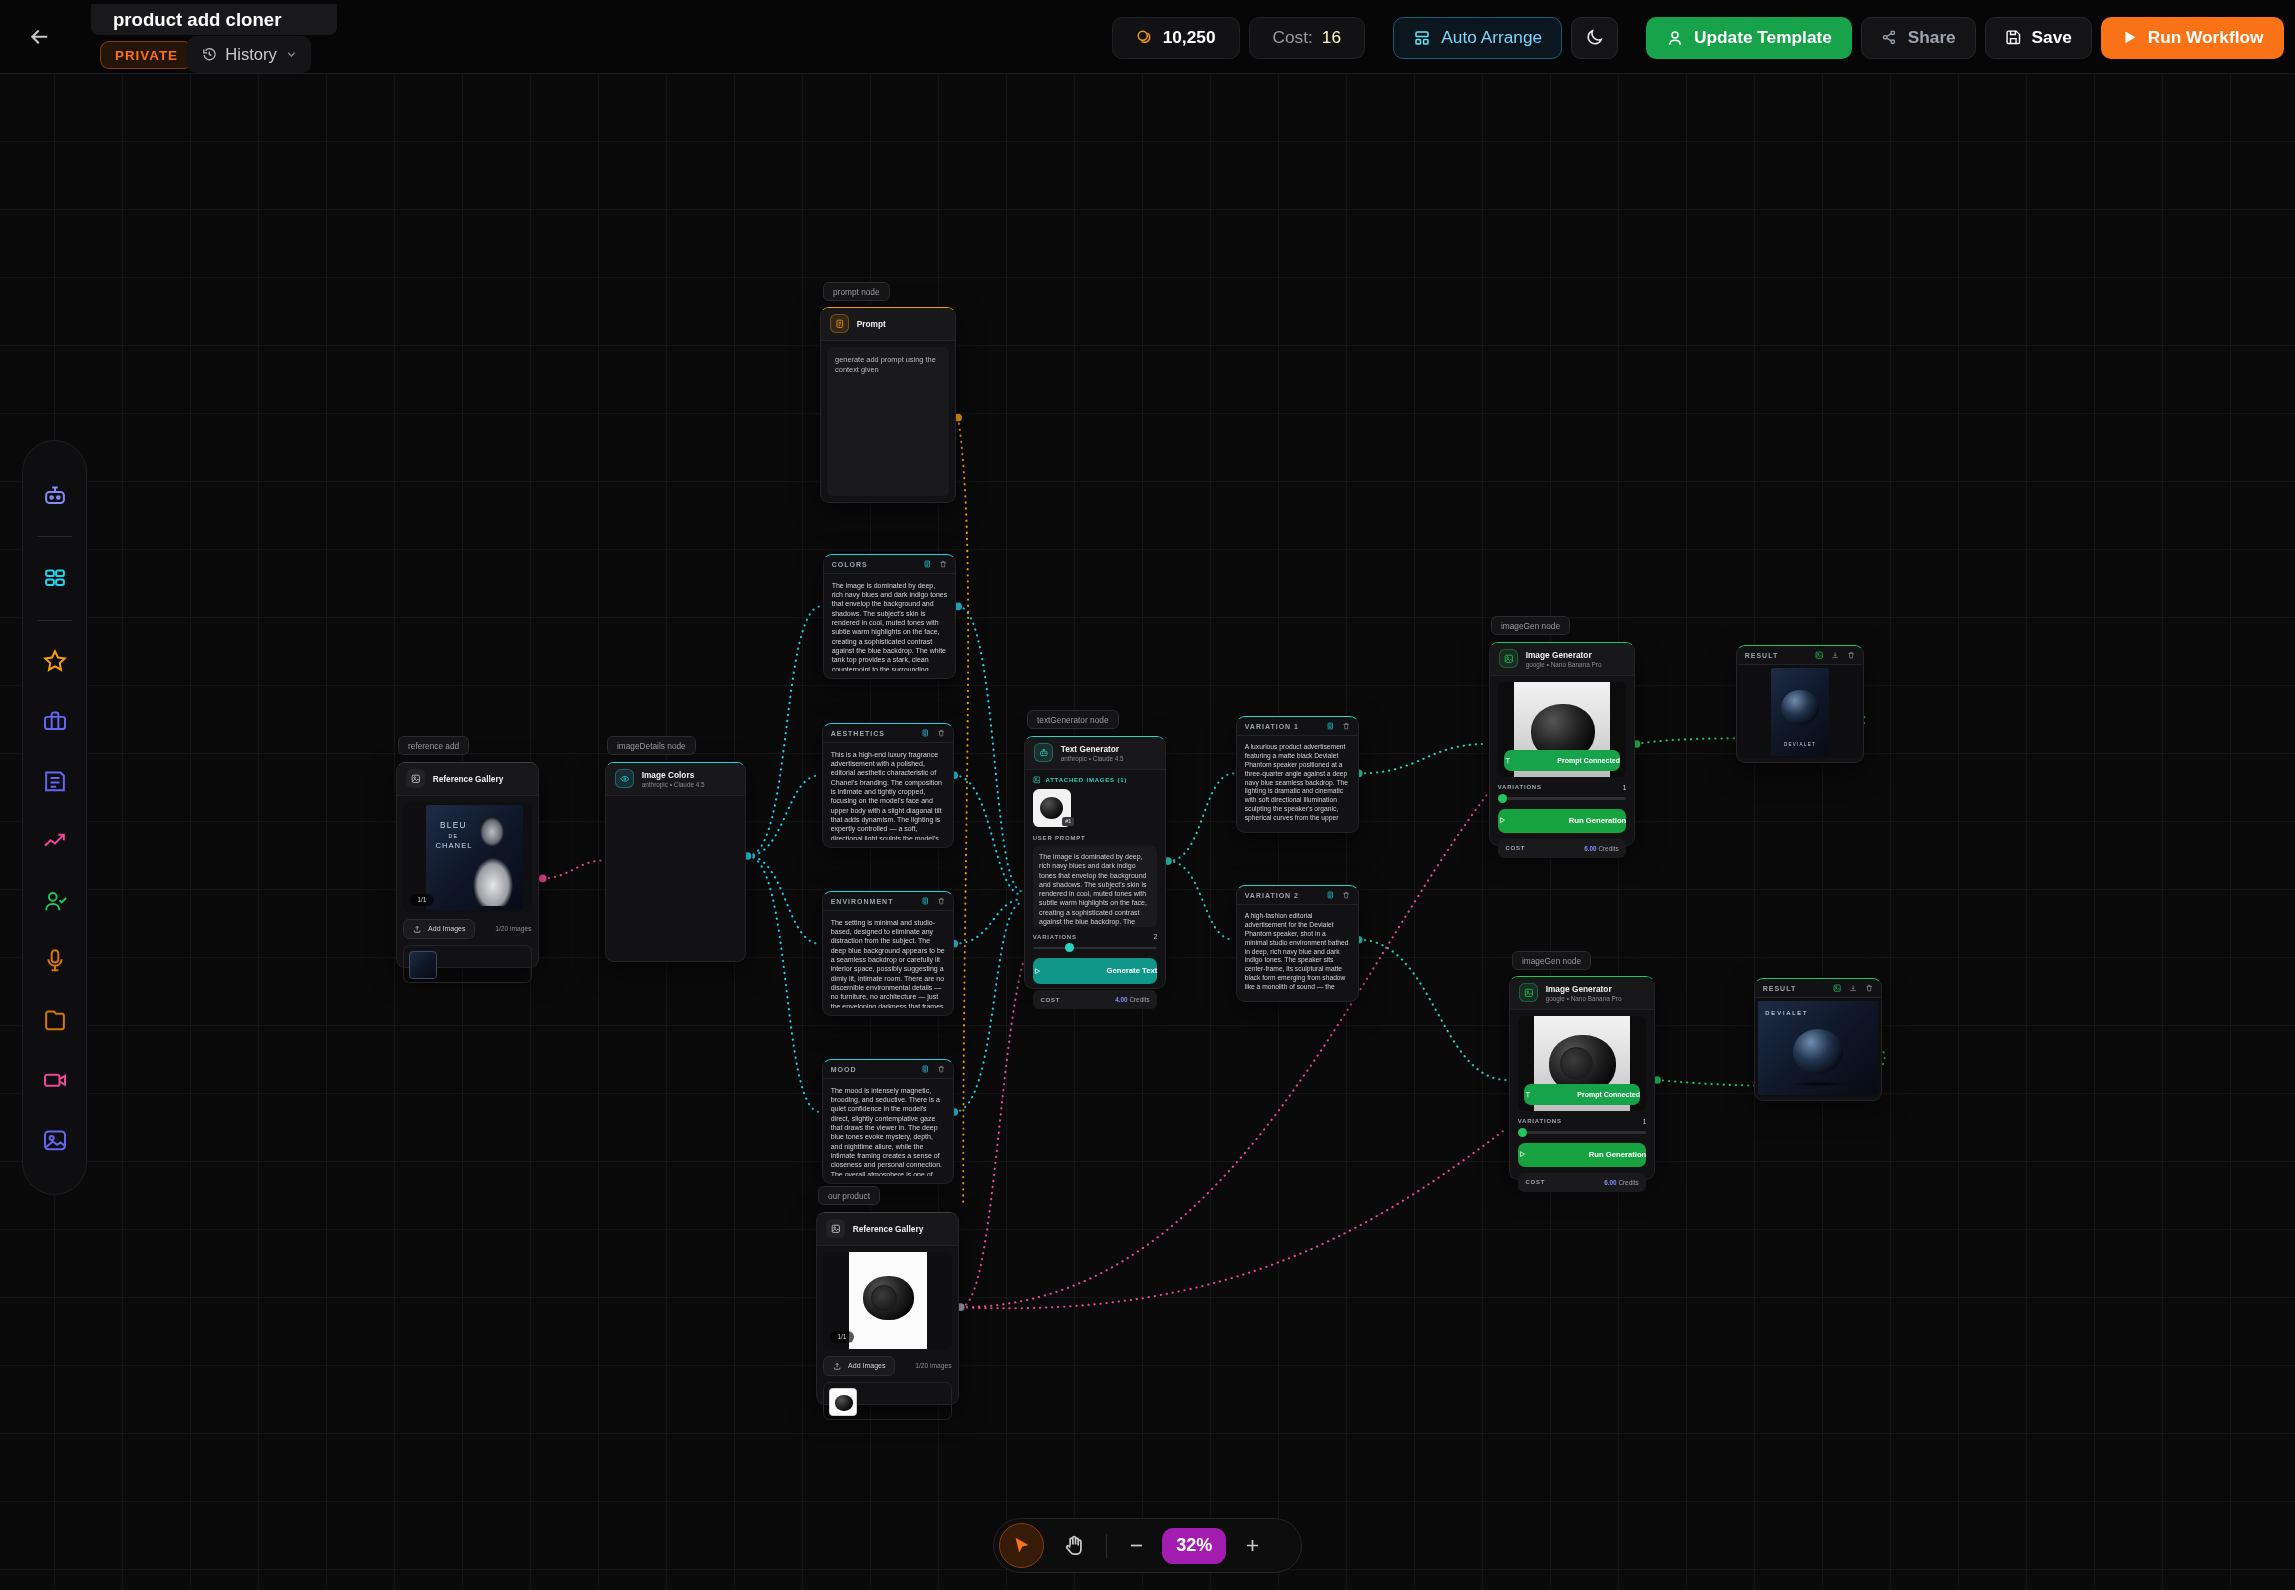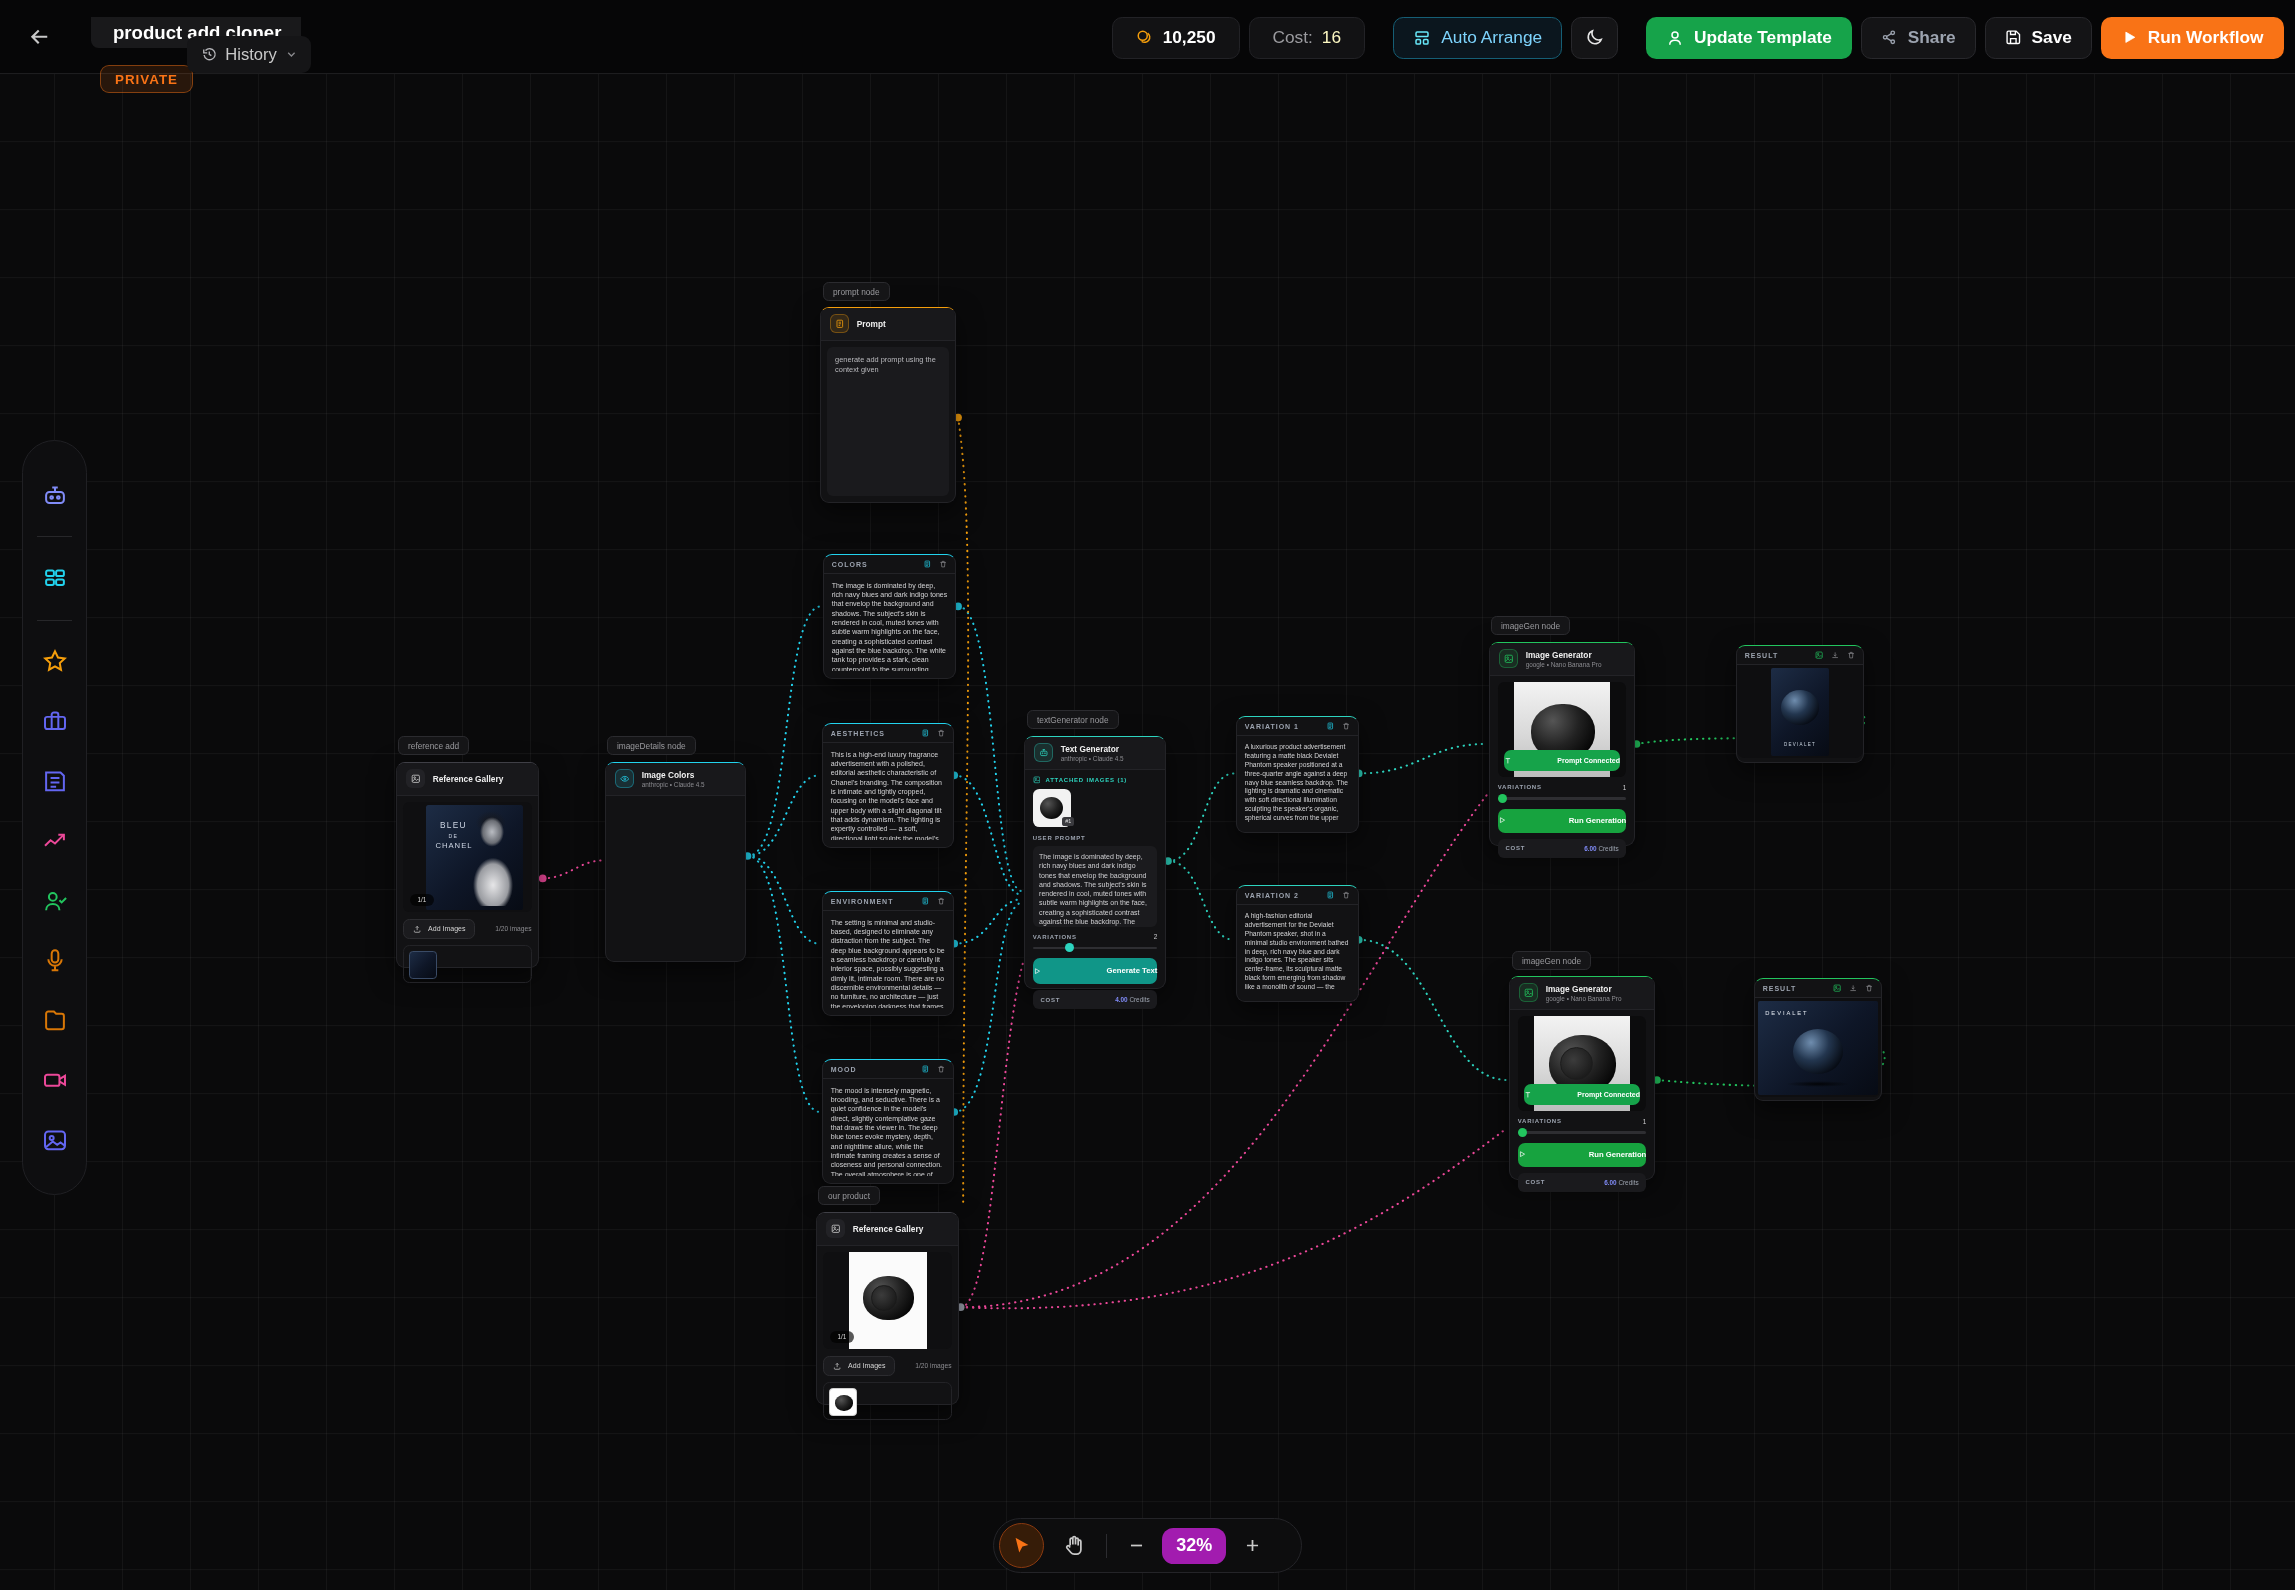--- a/index.html
+++ b/index.html
@@ -11,27 +11,27 @@
   #canvas { position:absolute; inset:0; background:#0a0a0b;
     background-image:
       linear-gradient(rgba(255,255,255,.045) 0.6px, transparent 0.6px),
       linear-gradient(90deg, rgba(255,255,255,.045) 0.6px, transparent 0.6px);
     background-size:68px 68px; background-position:-14px 5.1px; }
   #wires { position:absolute; inset:0; pointer-events:none; }
 
   
   #topbar { position:absolute; left:0; top:0; width:2295px; height:74px;
     background:#060607; border-bottom:0.6px solid #1d1d1f; z-index:50; }
-  .titlebox { position:absolute; left:91px; top:17px; width:210px; height:31px;
+  .titlebox { position:absolute; left:91px; top:4px; width:246px; height:31px;
     background:#19191b; border-radius:0 0 7.7px 7.7px; display:flex; align-items:center; padding:0 22px; }
   .titlebox span { font-size:18.6px; font-weight:bold; color:#fff; white-space:nowrap; }
   .backbtn { position:absolute; left:27px; top:24px; width:25.6px; height:25.6px; color:#c8c8c8; cursor:pointer; }
   .badge-private { position:absolute; left:100px; top:41px; height:28px; padding:0 14px;
     background:rgba(249,115,22,.13); border:0.6px solid rgba(249,115,22,.45); border-radius:9px;
-    color:#f97316; font-size:13.4px; font-weight:bold; letter-spacing:1px; display:flex; align-items:center;margin-top:24px; }
+    color:#f97316; font-size:13.4px; font-weight:bold; letter-spacing:1px; display:flex; align-items:center; }
   .history { position:absolute; left:187px; top:36px; height:37px; padding:0 14px; gap:7.7px;
     background:#151517; border-radius:9px; display:flex; align-items:center; color:#c9c9c9; font-size:16.6px; }
   .tb-right { position:absolute; right:0; top:16.6px; height:42px; display:flex; align-items:center; }
   .pill { height:42px; border-radius:10.2px; background:#121214; border:0.6px solid #222226;
     display:flex; align-items:center; padding:0 23px; gap:9px; font-size:17.3px; }
   .btn { height:42px; border-radius:10.2px; display:flex; align-items:center; padding:0 19px; gap:10.2px;
     font-size:17.3px; font-weight:bold; cursor:pointer; border:0.6px solid transparent; }
   .btn-dark { background:#141416; border-color:#28282c; }
   svg.ic { display:block; }
 

